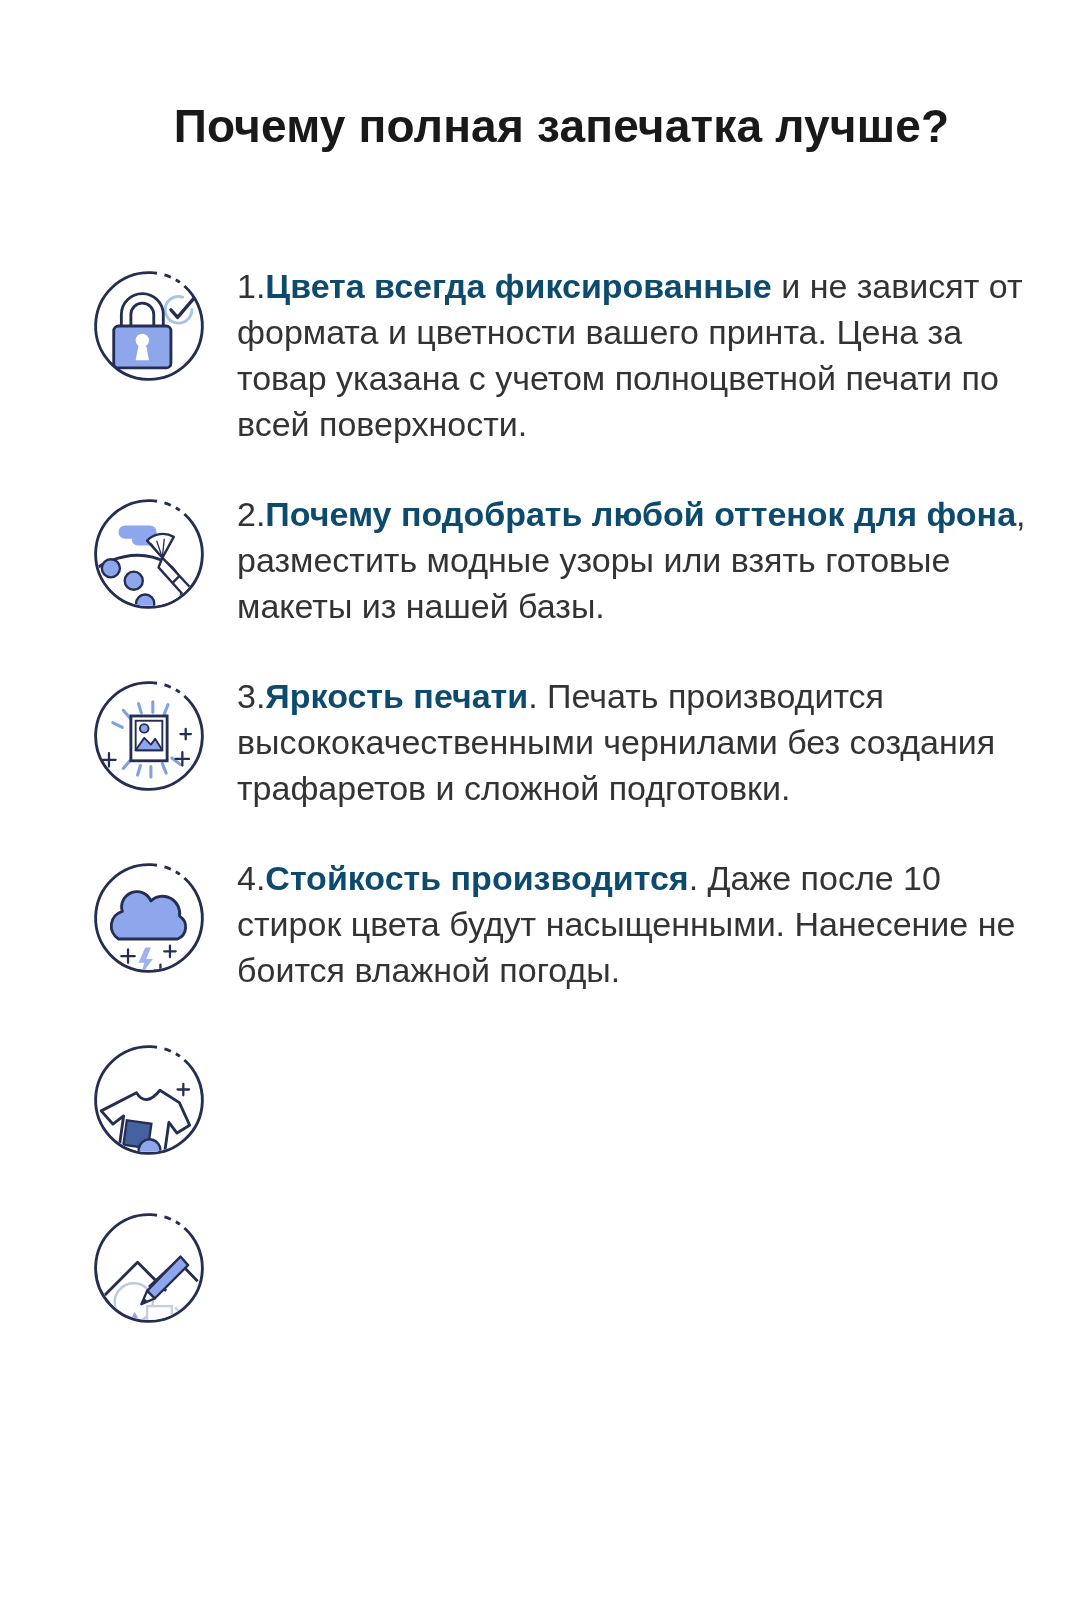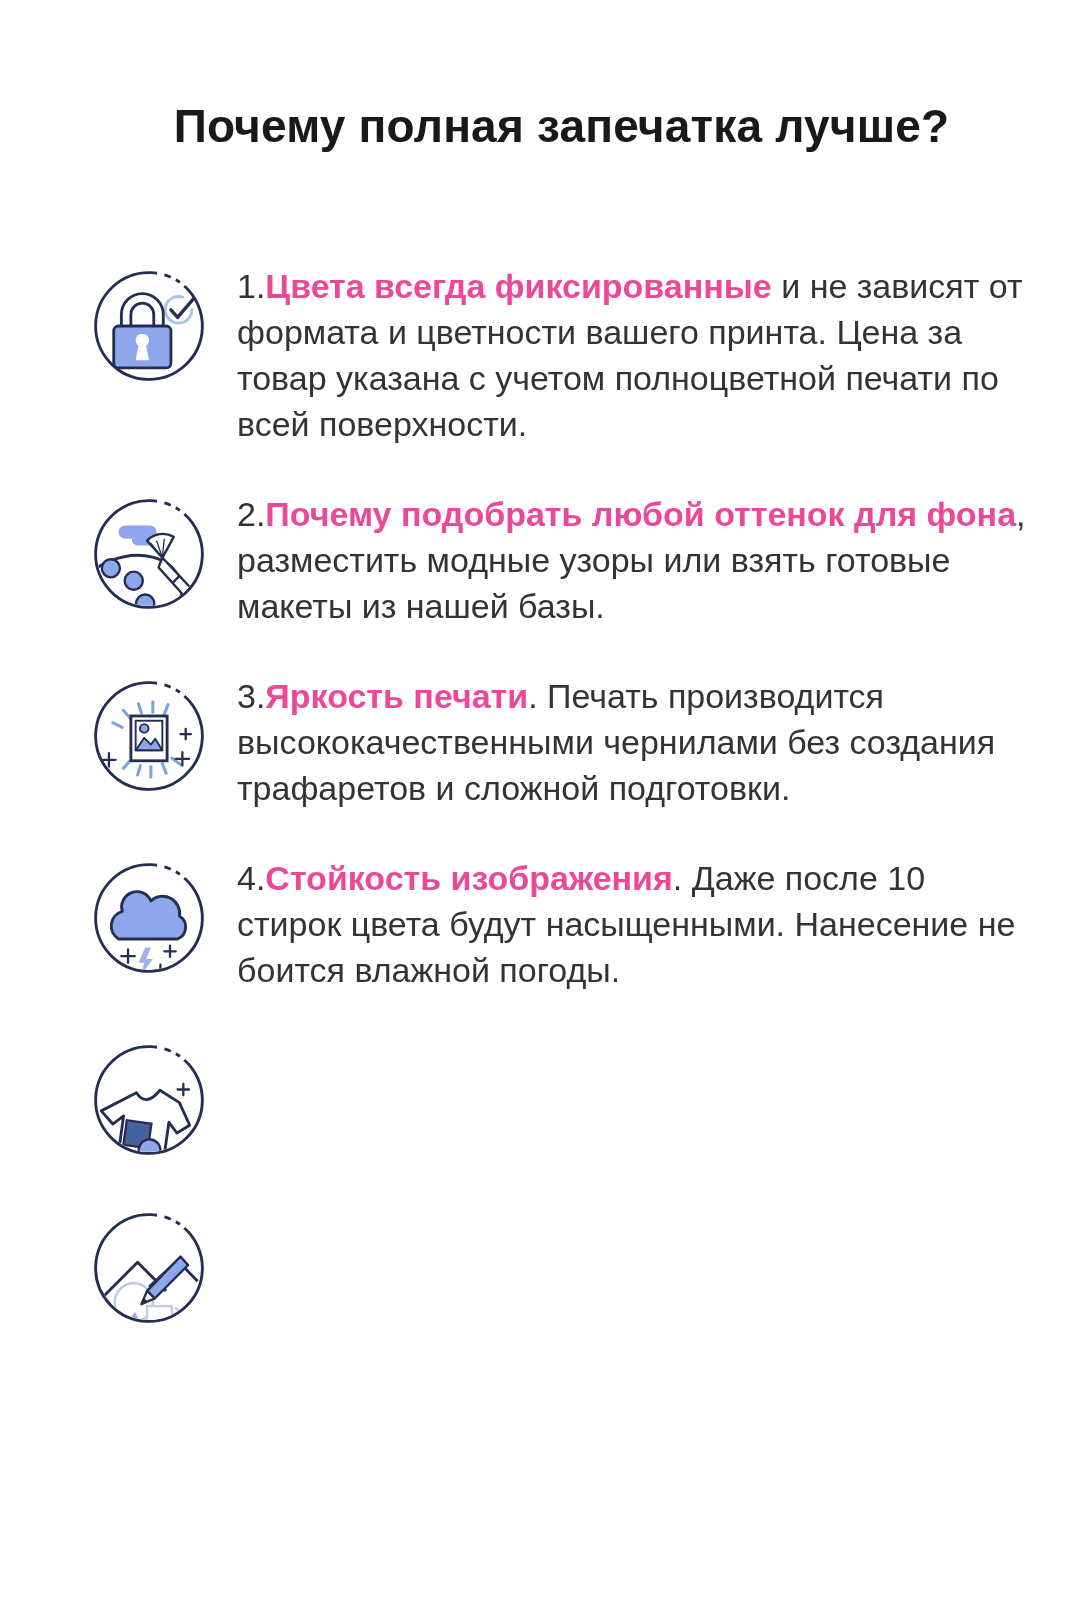--- a/index.html
+++ b/index.html
@@ -31,21 +31,21 @@
     margin-top:2px;
   }
   .icon-wrap svg{width:122px;height:122px;display:block;}
   .text{
     margin:0 0 0 27px;
     font-size:34px;
     line-height:46px;
     max-width:812px;
     color:#333333;
   }
-  .text b{color:#ec4899;text-align:right;}
+  .text b{color:#0c4a6e;text-align:right;}
 </style>
 </head>
 <body>
 
 <div class="page">
 
   <h1 class="title">Почему полная запечатка лучше?</h1>
 
   <div class="row">
     <div class="icon-wrap">
@@ -131,21 +131,21 @@
           <path d="M32 86 A16 16 0 0 1 36 57 A16 16 0 0 1 66 46 A18 18 0 0 1 96 62 A13.5 13.5 0 0 1 94 86 Z" fill="#8ea7ec" stroke="#252e52" stroke-width="3" stroke-linejoin="round"></path>
           <path d="M60 95 L53 111 h6 L55 125 L68 107 h-7 L66 95 Z" fill="#9db3f0"></path>
           <g stroke="#252e52" stroke-width="2.4" stroke-linecap="round">
             <path d="M35 104 H49 M42 97 V111"></path>
             <path d="M80 99 H92 M86 93 V105"></path>
             <path d="M70 119 H82 M76 113 V125"></path>
           </g>
         </g>
       </svg>
     </div>
-    <p class="text"><span>4.</span><b>Стойкость изображения</b><span>. Даже после 10 стирок цвета будут насыщенными. Нанесение не боится влажной погоды.</span></p>
+    <p class="text"><span>4.</span><b>Стойкость производится</b><span>. Даже после 10 стирок цвета будут насыщенными. Нанесение не боится влажной погоды.</span></p>
   </div>
 
   <div class="row">
     <div class="icon-wrap">
       <svg viewBox="0 0 128 128">
         <defs>
             <clipPath id="clip5">
               <circle cx="64" cy="64" r="54.4"></circle>
             </clipPath>
           </defs>

